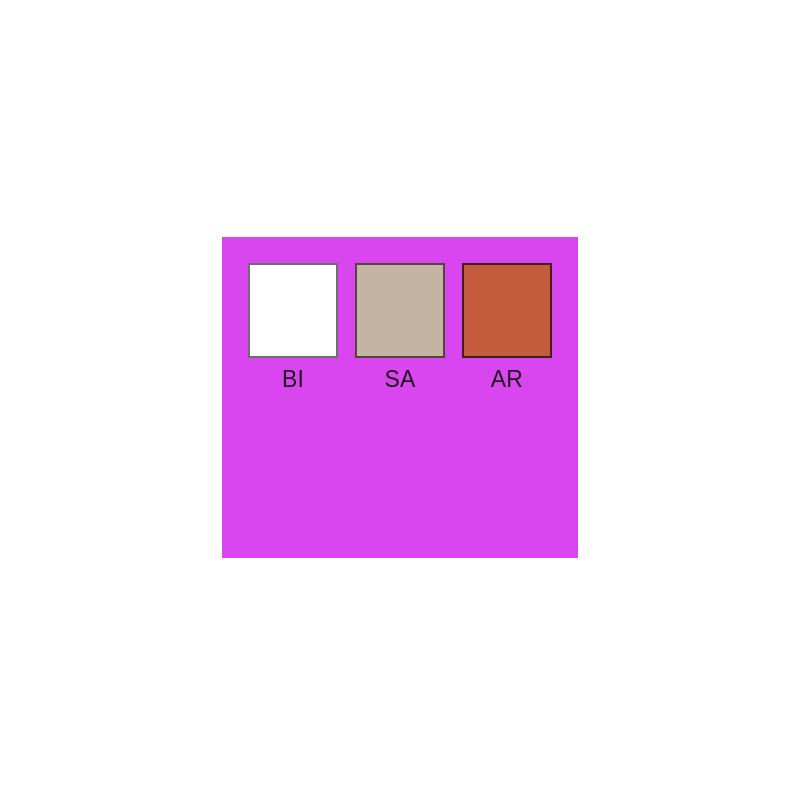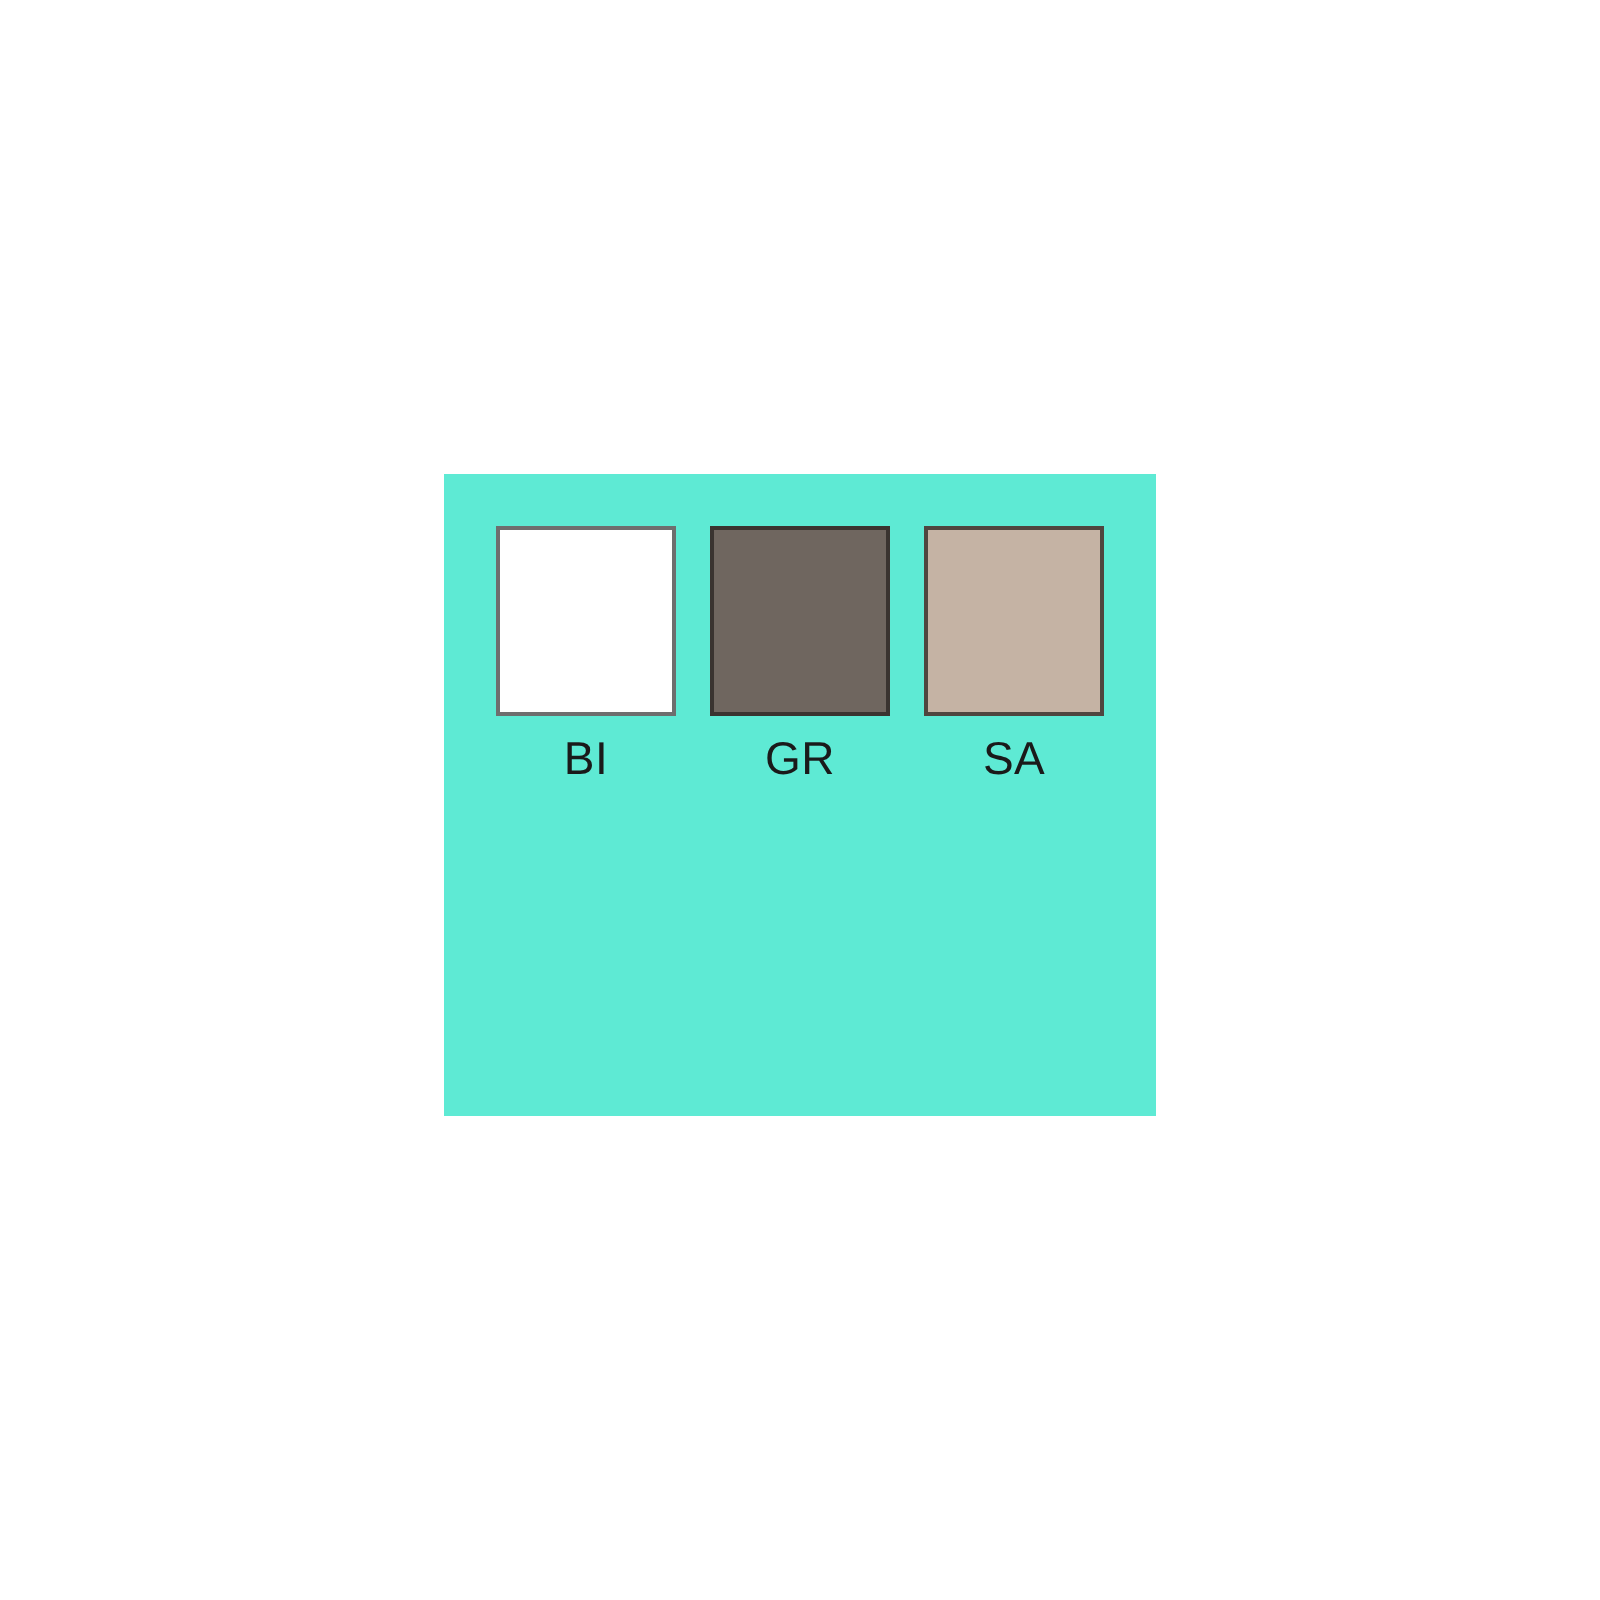--- a/index.html
+++ b/index.html
@@ -60,36 +60,36 @@
     color: #1a1a1a;
     font-family: "Liberation Sans", sans-serif;
     letter-spacing: 0.2px;
     text-align: center;
     white-space: nowrap;
   }
 </style>
 </head>
 <body>
 
-<div id="palette-panel" style="background: #5eead4;">
+<div id="palette-panel" style="background: #d946ef;">
 
   <div id="swatch-grid">
 
     <div class="swatch-cell">
       <div class="swatch-chip" style="background-color: rgb(255, 255, 255); border-color: rgb(110, 110, 110);"></div>
       <div class="swatch-label">BI</div>
     </div>
 
 
-    <div class="swatch-cell">
-      <div class="swatch-chip" style="background-color: rgb(111, 102, 95); border-color: rgb(58, 52, 48);"></div>
-      <div class="swatch-label">GR</div>
-    </div>
 
     <div class="swatch-cell">
       <div class="swatch-chip" style="background-color: rgb(197, 179, 164); border-color: rgb(79, 70, 63);"></div>
       <div class="swatch-label">SA</div>
     </div>
 
+    <div class="swatch-cell">
+      <div class="swatch-chip" style="background-color: rgb(196, 91, 60); border-color: rgb(61, 32, 24);"></div>
+      <div class="swatch-label">AR</div>
+    </div>
 
 
   </div>
 </div>
 
 </body></html>

